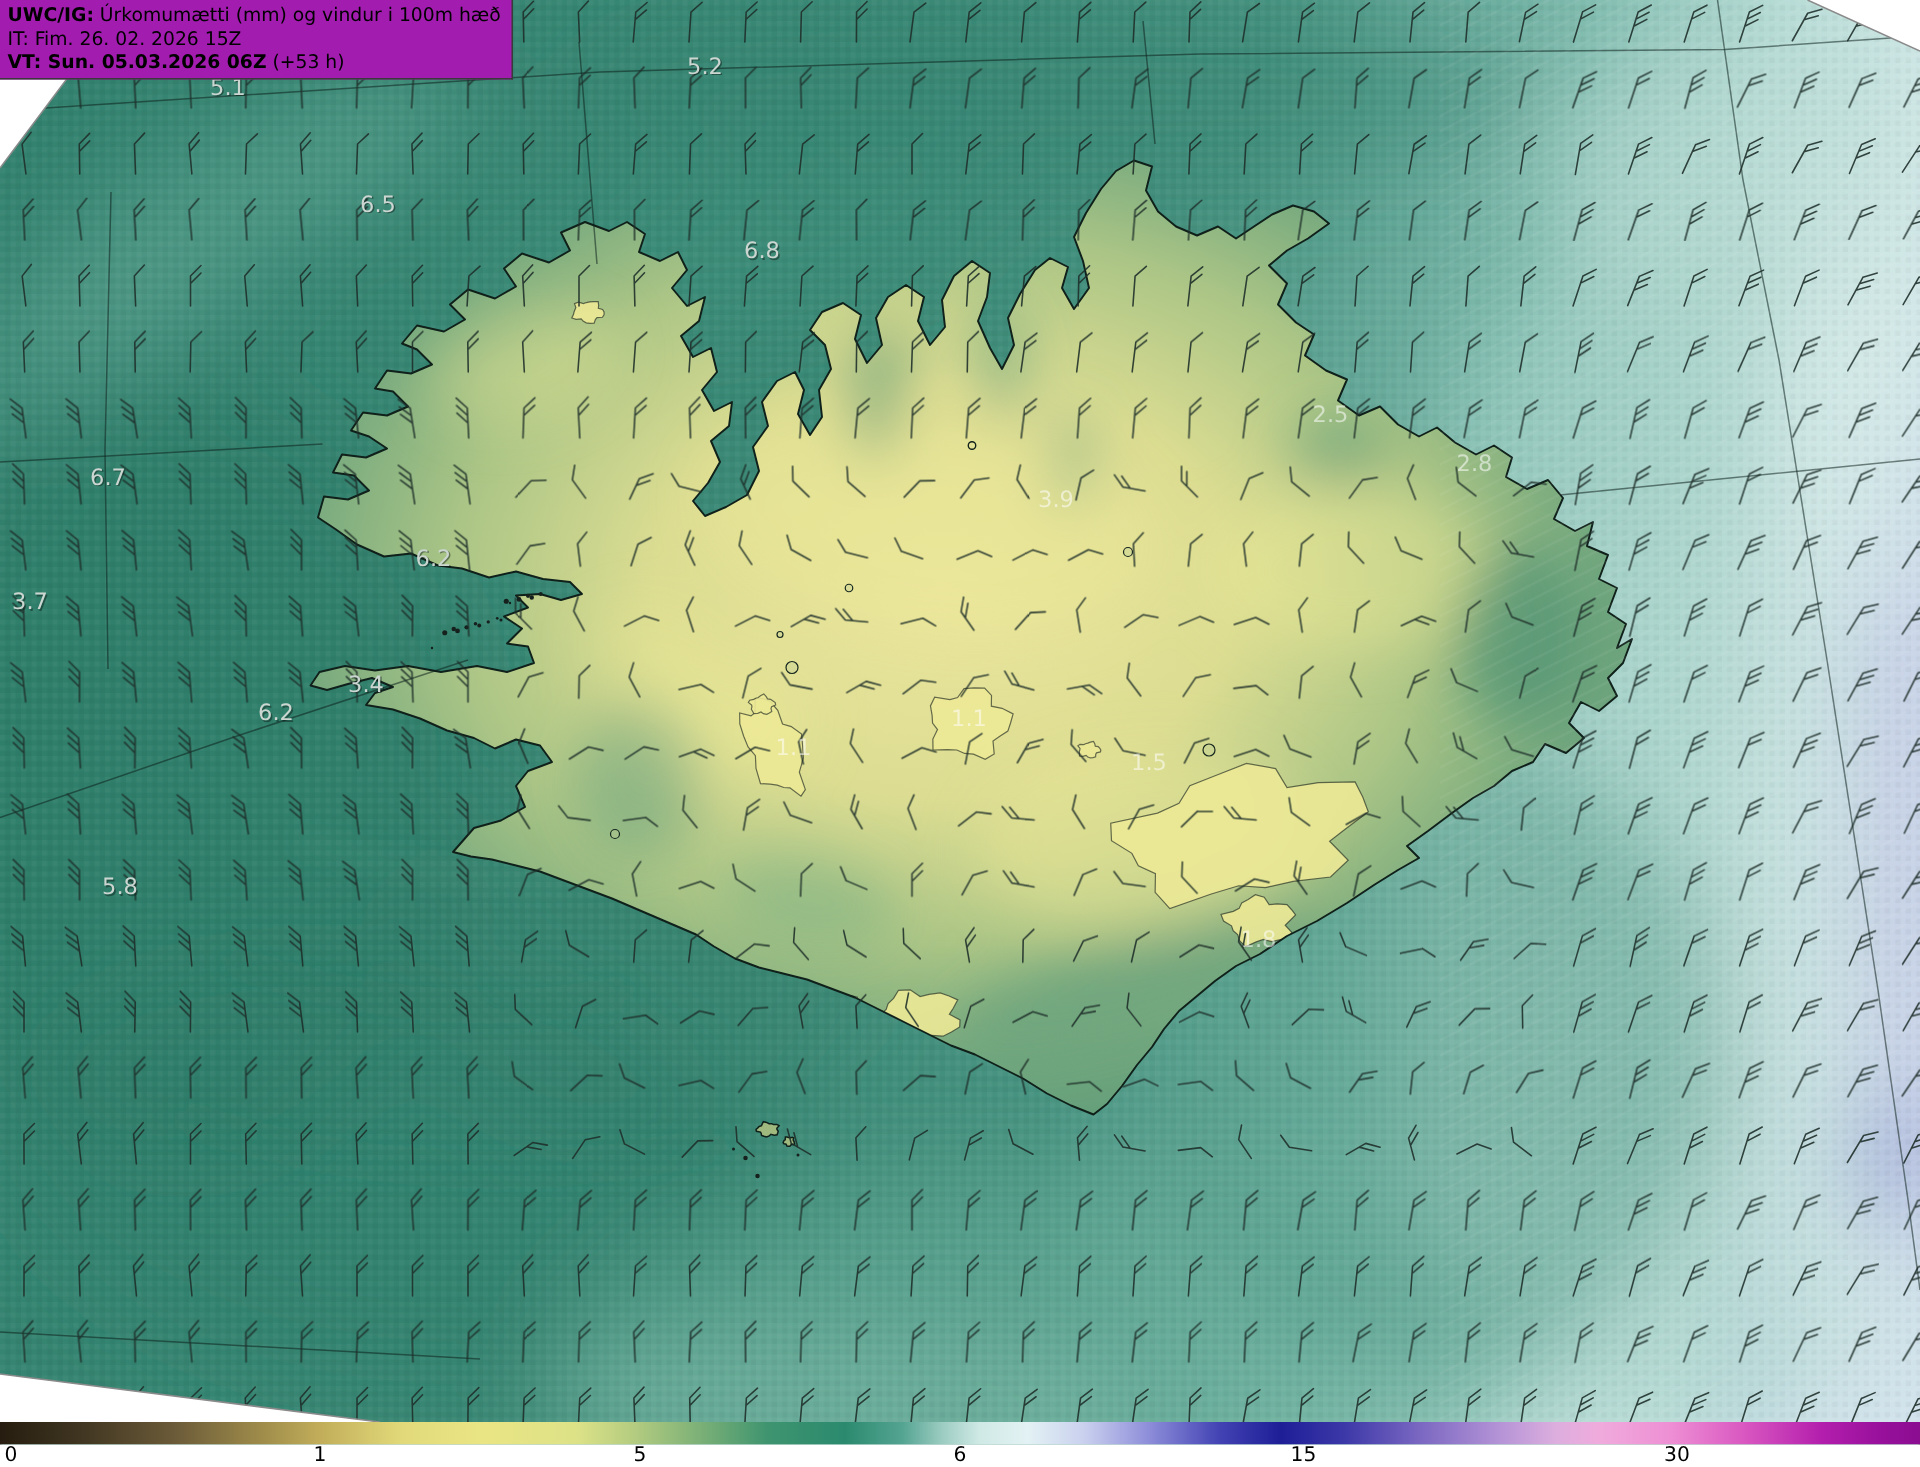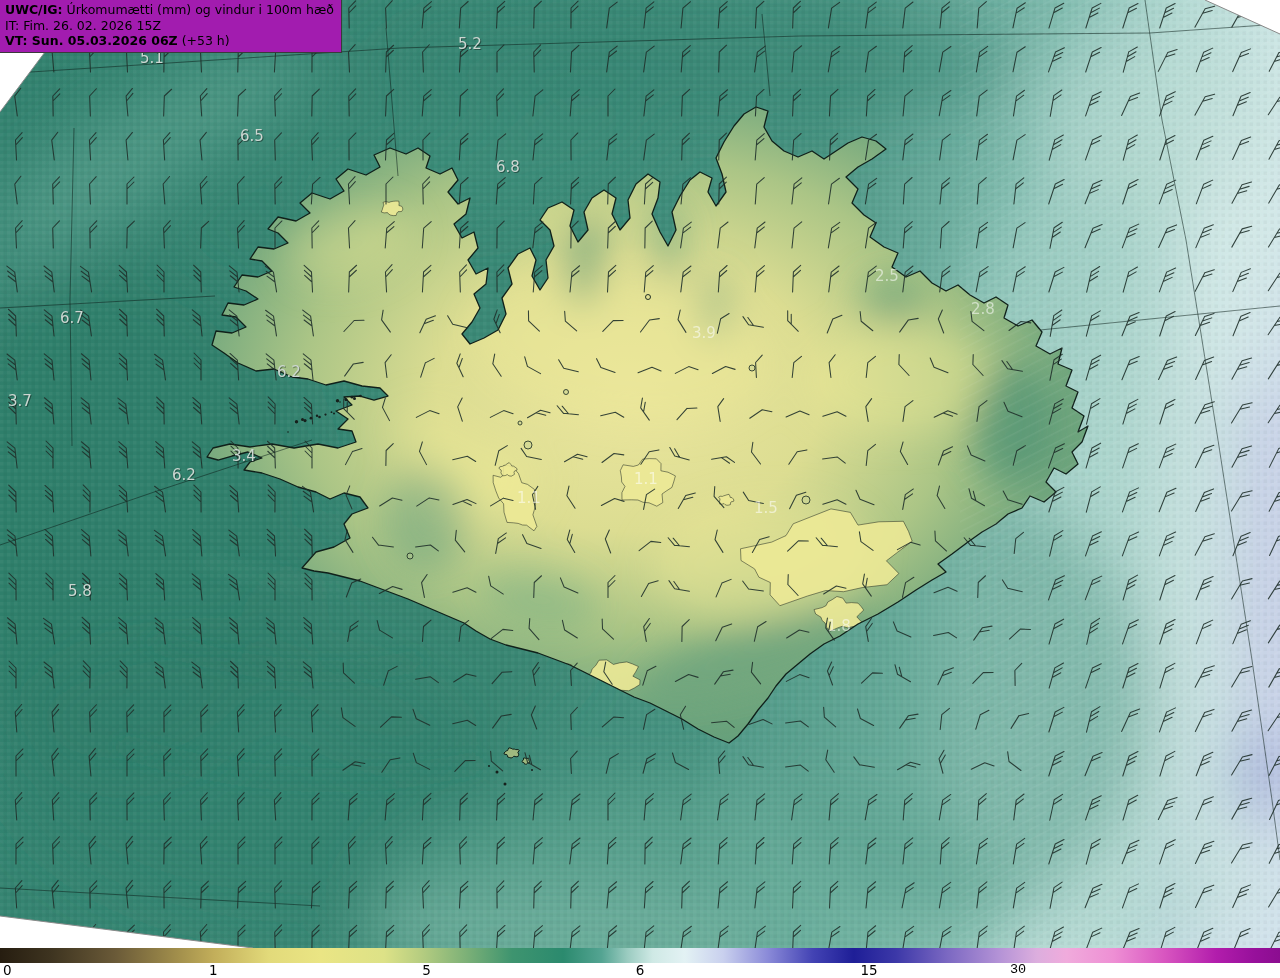--- a/index.html
+++ b/index.html
@@ -983,17 +983,17 @@
     <div class="tline"><span class="b">VT: Sun. 05.03.2026 06Z</span> <span>(+53 h)</span></div>
   </div>
 
   <div id="colorbar" style="background: linear-gradient(90deg, rgb(38, 29, 16) 0%, rgb(62, 52, 32) 4%, rgb(106, 90, 56) 9%, rgb(163, 144, 76) 14%, rgb(194, 174, 90) 16.7%, rgb(226, 218, 122) 21%, rgb(234, 229, 132) 25%, rgb(221, 226, 135) 30%, rgb(180, 204, 128) 33%, rgb(123, 176, 119) 36.5%, rgb(62, 148, 111) 40%, rgb(43, 138, 110) 44%, rgb(84, 164, 146) 47%, rgb(154, 203, 192) 49%, rgb(207, 233, 229) 51%, rgb(227, 242, 244) 53.5%, rgb(201, 208, 238) 56.5%, rgb(138, 138, 216) 60%, rgb(67, 67, 180) 63.5%, rgb(30, 30, 151) 66.7%, rgb(60, 56, 168) 70%, rgb(123, 104, 194) 74%, rgb(179, 146, 214) 78%, rgb(220, 174, 222) 81%, rgb(240, 171, 220) 83.3%, rgb(238, 143, 212) 87%, rgb(216, 85, 192) 91%, rgb(178, 29, 172) 95%, rgb(151, 16, 155) 98%, rgb(139, 13, 144) 100%);"></div>
   <div id="cbar-labels">
       <span class="cbar-tick first" style="left: 3px;">0</span>
       <span class="cbar-tick" style="left: 213.333px;">1</span>
       <span class="cbar-tick" style="left: 426.667px;">5</span>
       <span class="cbar-tick" style="left: 640px;">6</span>
       <span class="cbar-tick" style="left: 869px;">15</span>
-      <span class="cbar-tick" style="left: 1018px; font-family: Liberation Mono, monospace;">30</span>
+      <span class="cbar-tick" style="left: 1118px;">30</span>
       <span class="cbar-tick last" style="left: 1277px; margin-top: 14px;">50</span>
     </div>
 
 </div>
 
 </body></html>

